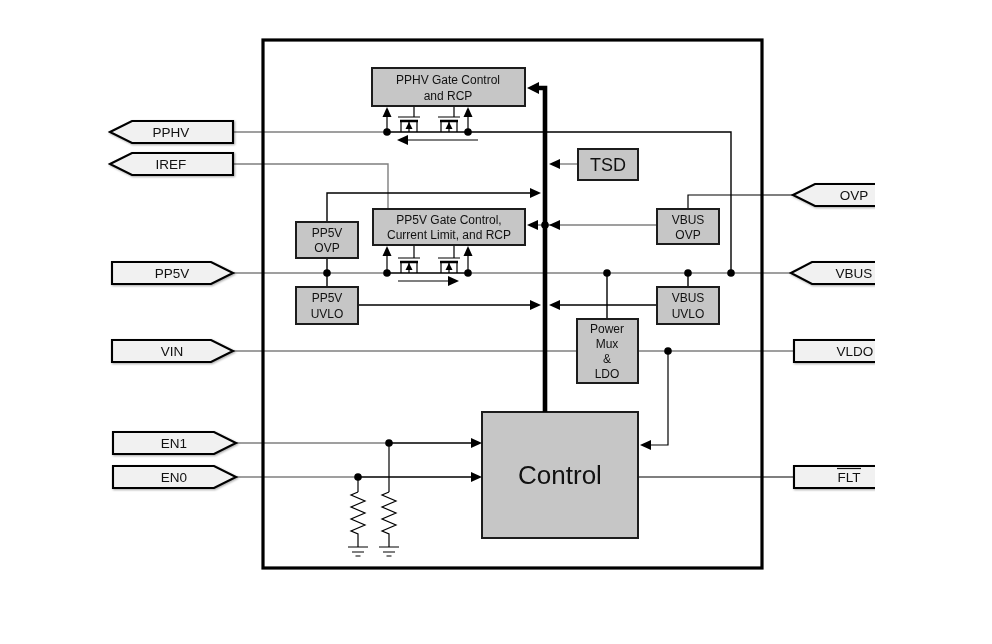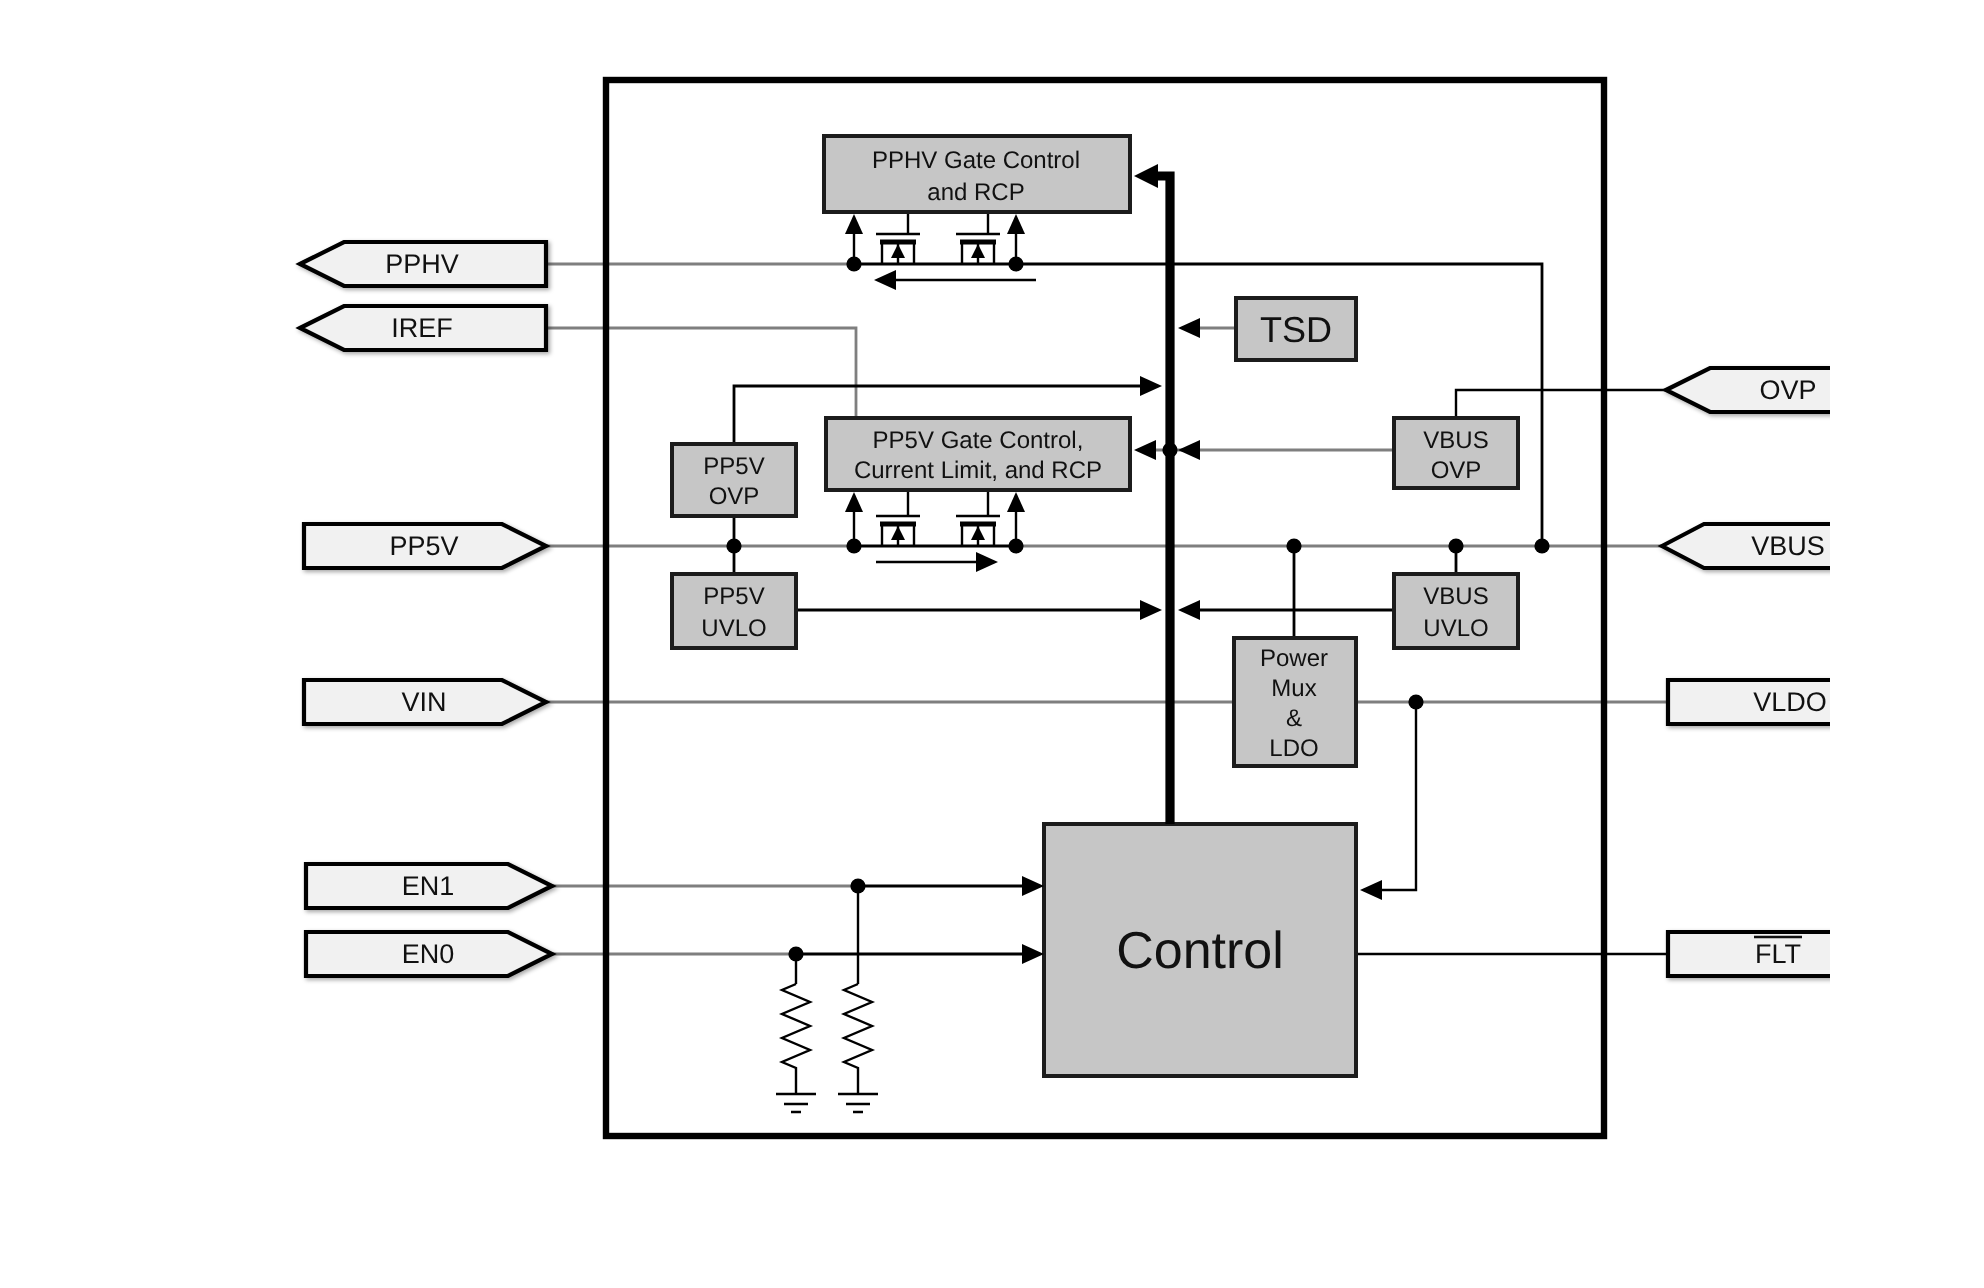--- a/index.html
+++ b/index.html
@@ -1,18 +1,18 @@
 <!DOCTYPE html>
 <html style="--block-fill: #c6c6c6; --pin-fill: #f1f1f1; --wire-gray: #7f7f7f; --line-black: #000000; --box-border: #000000; --text: #111111;"><head>
 <meta charset="utf-8">
 <style>
   html,body { margin:0; padding:0; background:#ffffff; }
   .stage {
     position:relative; width:875px; height:644px; background:#ffffff;
-    font-family:"Liberation Sans", sans-serif; overflow:hidden;padding-left:40px;
+    font-family:"Liberation Sans", sans-serif; overflow:hidden;
   }
   svg { display:block; }
   svg text { fill:var(--text,#111111); }
   .w   { stroke:var(--wire-gray,#7f7f7f); stroke-width:1.4; fill:none; }
   .k   { stroke:var(--line-black,#000000); stroke-width:1.4; fill:none; }
   .thin{ stroke-width:1.2; }
   .ch  { stroke-width:2.6; }
   .bus { stroke:var(--line-black,#000000); stroke-width:4.6; fill:none; }
   .box { fill:none; stroke:var(--box-border,#000000); stroke-width:3.2; }
   .block { fill:var(--block-fill,#c6c6c6); stroke:#1c1c1c; stroke-width:2; }

